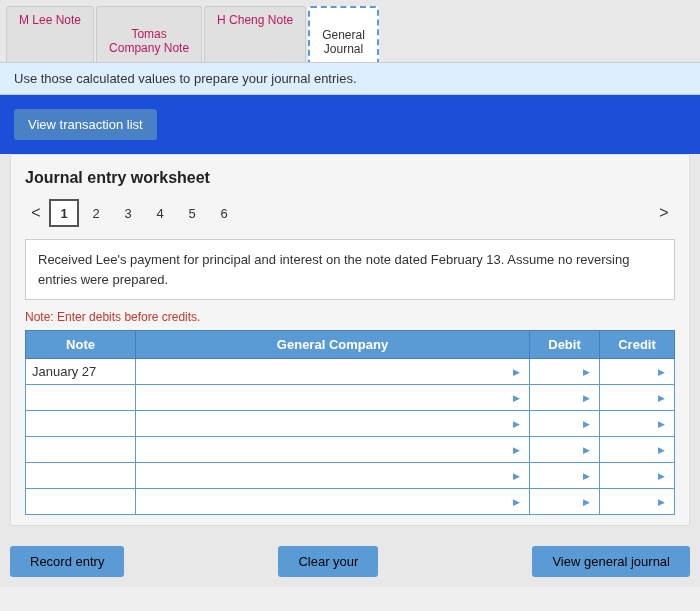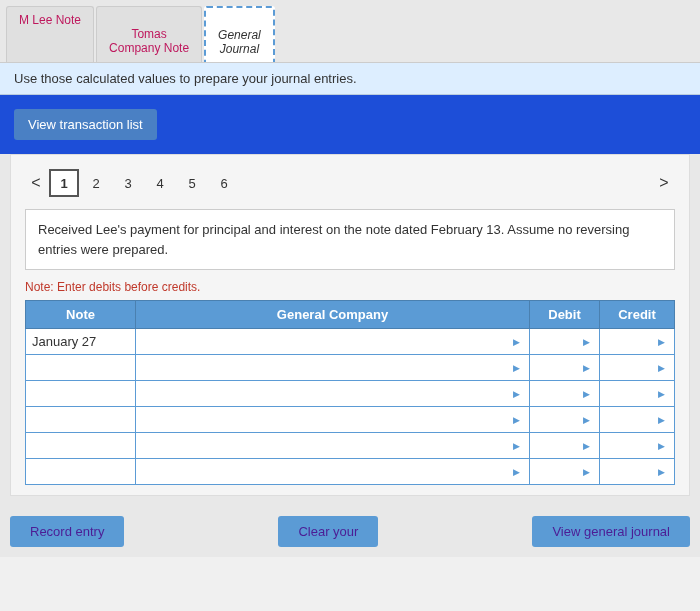--- a/index.html
+++ b/index.html
@@ -215,53 +215,57 @@
     
     .bottom-bar {
       display: flex;
       justify-content: space-between;
       padding: 10px 10px 0 10px;
       background: #e8e8e8;
     }
     .btn-bottom {
       padding: 8px 20px;
       background: #5b9bd5;
-      color: #4c1d95;
+      color: #000000;
       border: none;
       border-radius: 3px;
       cursor: pointer;
       font-size: 13px;
     }
   </style>
 </head>
 <body>
 
 <div class="tabs-bar">
   <div class="tab">
     <span>M Lee Note</span>
   </div>
   <div class="tab" style="white-space:pre-line;">
     <span>Tomas<br>Company Note</span>
   </div>
-  <div class="tab active" style="white-space:pre-line;font-style:italic;">
+  <div class="tab">
+    <span>H Cheng Note</span>
+  </div>
+  <div class="tab active" style="white-space:pre-line;">
     <span>General<br>Journal</span>
   </div>
 </div>
 
 <div class="info-bar">
   <span>Use those calculated values to prepare your journal entries.</span>
 </div>
 
 <div style="background:#1d4ed8; padding:4px 0 4px 0;">
   <button class="btn-view-transaction">View transaction list</button>
 </div>
 
 <div class="main-content">
   <div class="worksheet-box">
 
+    <div class="worksheet-title">Journal entry worksheet</div>
 
     <div class="pagination">
       <button class="page-arrow">&lt;</button>
       <div class="page-btn active">1</div>
       <div class="page-num">2</div>
       <div class="page-num">3</div>
       <div class="page-num">4</div>
       <div class="page-num">5</div>
       <div class="page-num">6</div>
       <button class="page-arrow" style="margin-left:auto;">&gt;</button>

